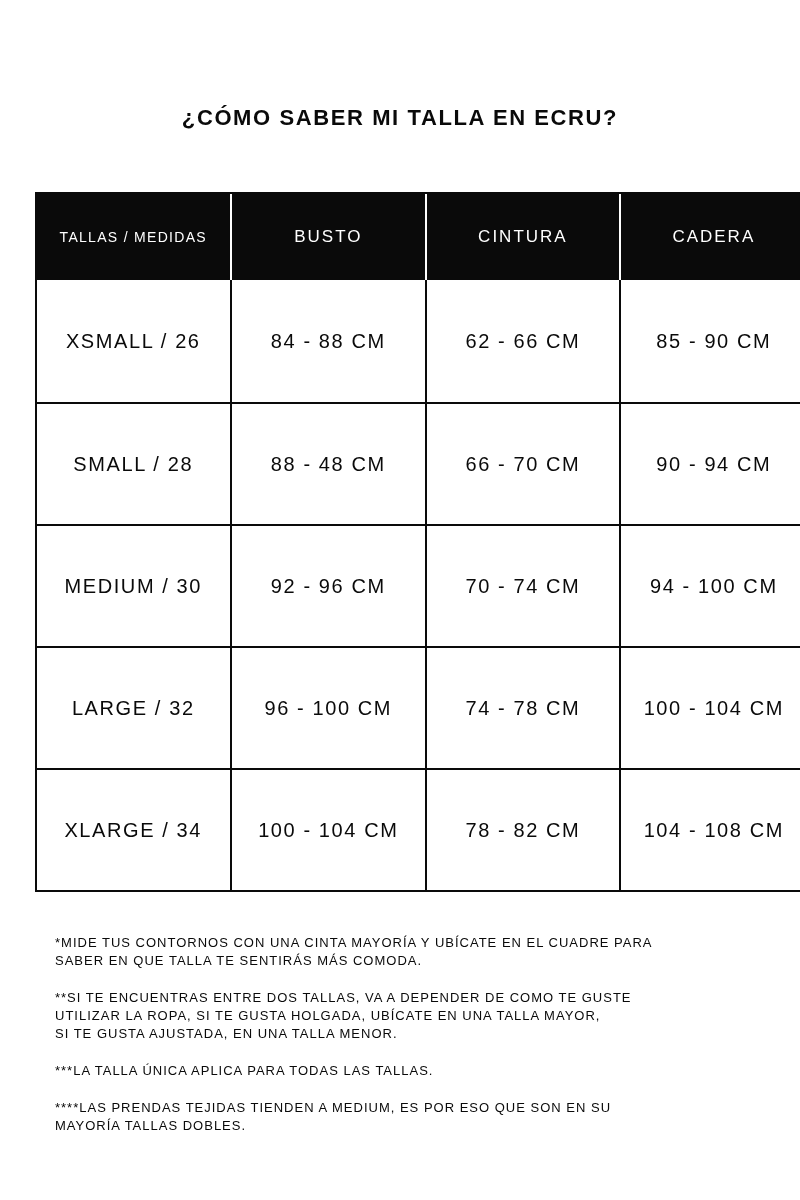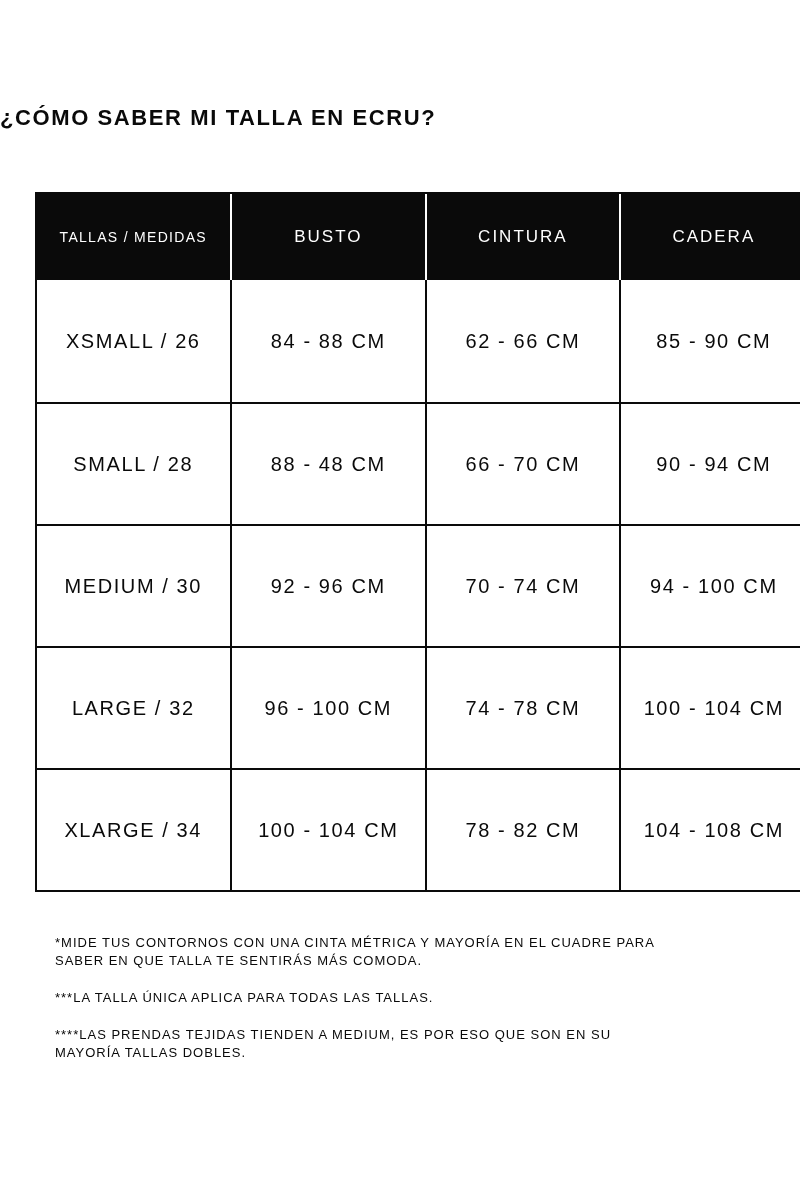--- a/index.html
+++ b/index.html
@@ -18,20 +18,21 @@
     width: 800px;
     height: 1200px;
     background: var(--background);
     color: var(--text);
     font-family: "Liberation Sans", sans-serif;
     overflow: hidden;
   }
   .page-title {
     margin: 0;
     padding-top: 104px;
+    text-align: center;
     font-size: 22px;
     font-weight: bold;
     letter-spacing: 1.6px;
     line-height: 28px;
   }
   .size-table {
     width: 774px;
     margin: 60px 0 0 35px;
     border: 2px solid var(--border);
   }
@@ -127,20 +128,23 @@
       <div class="tr">
         <div class="td">XLARGE / 34</div>
         <div class="td">100 - 104 CM</div>
         <div class="td">78 - 82 CM</div>
         <div class="td">104 - 108 CM</div>
       </div>
     </div>
   </section>
 
   <footer class="notes">
-    <p class="note">*MIDE TUS CONTORNOS CON UNA CINTA MÉTRICA Y MAYORÍA EN EL CUADRE PARA
+    <p class="note">*MIDE TUS CONTORNOS CON UNA CINTA MAYORÍA Y UBÍCATE EN EL CUADRE PARA
 SABER EN QUE TALLA TE SENTIRÁS MÁS COMODA.</p>
+    <p class="note">**SI TE ENCUENTRAS ENTRE DOS TALLAS, VA A DEPENDER DE COMO TE GUSTE
+UTILIZAR LA ROPA, SI TE GUSTA HOLGADA, UBÍCATE EN UNA TALLA MAYOR,
+SI TE GUSTA AJUSTADA, EN UNA TALLA MENOR.</p>
     <p class="note">***LA TALLA ÚNICA APLICA PARA TODAS LAS TALLAS.</p>
     <p class="note">****LAS PRENDAS TEJIDAS TIENDEN A MEDIUM, ES POR ESO QUE SON EN SU
 MAYORÍA TALLAS DOBLES.</p>
   </footer>
 
 </main>
 
 </body></html>

